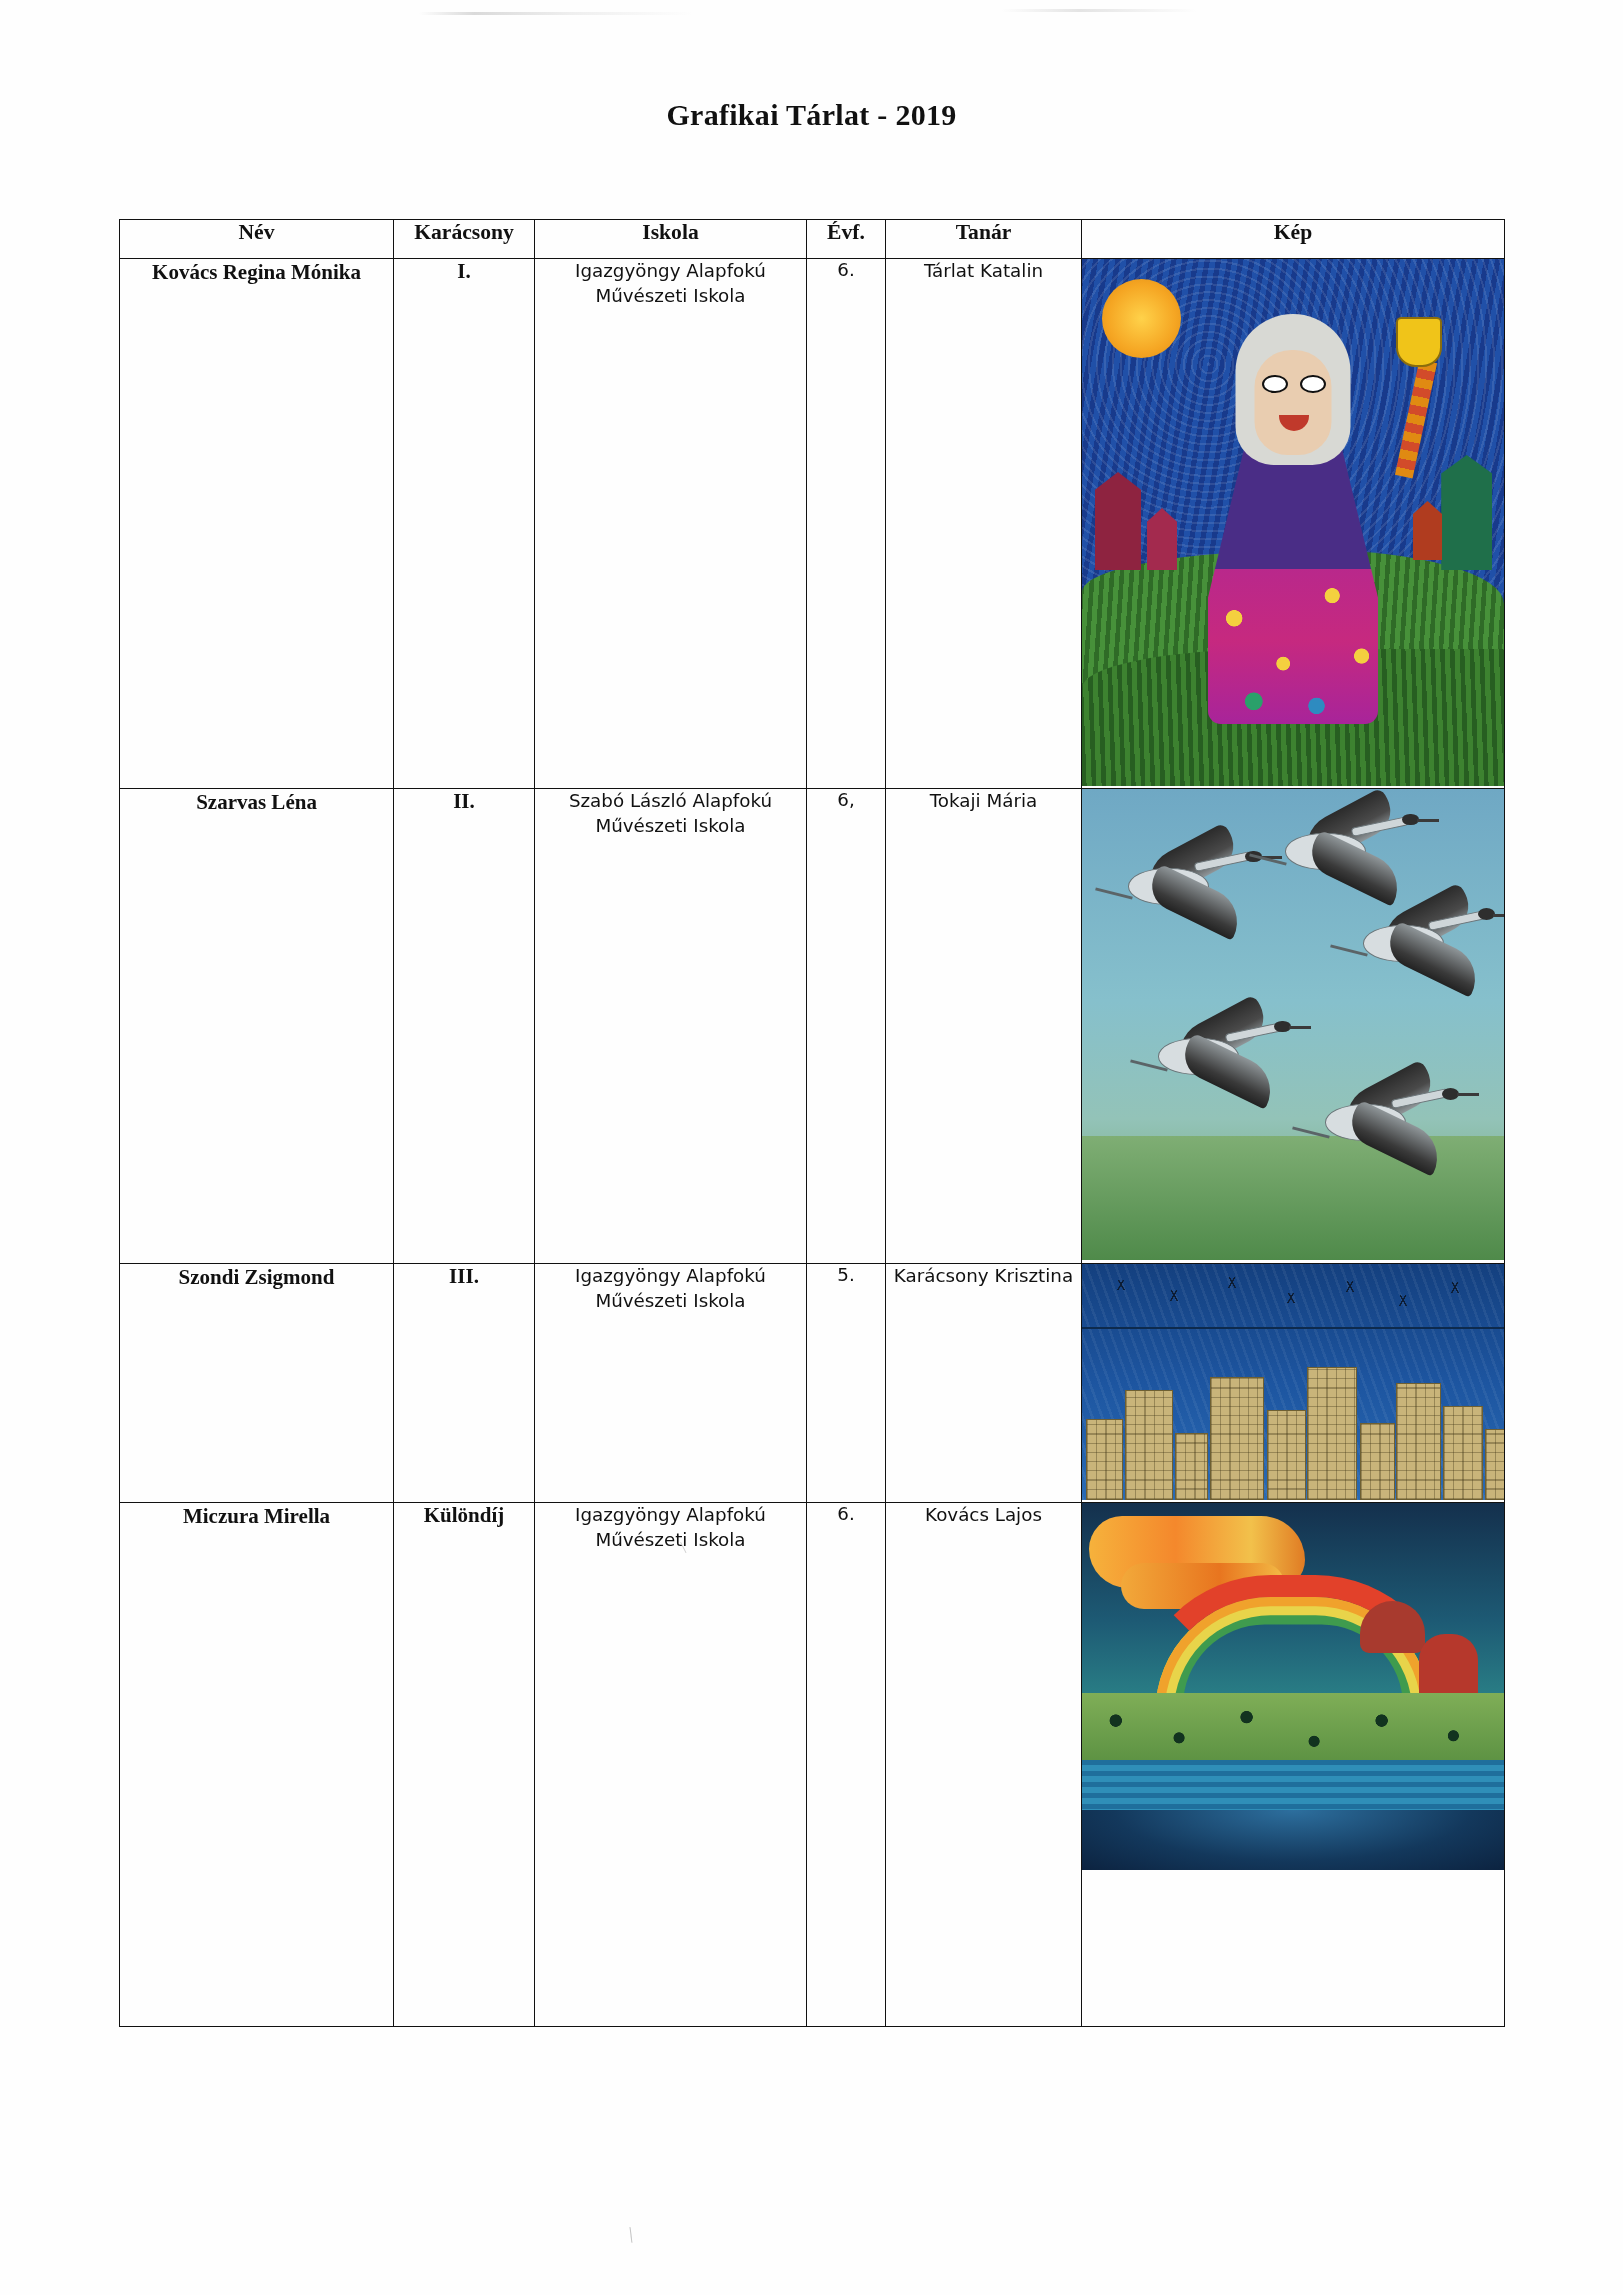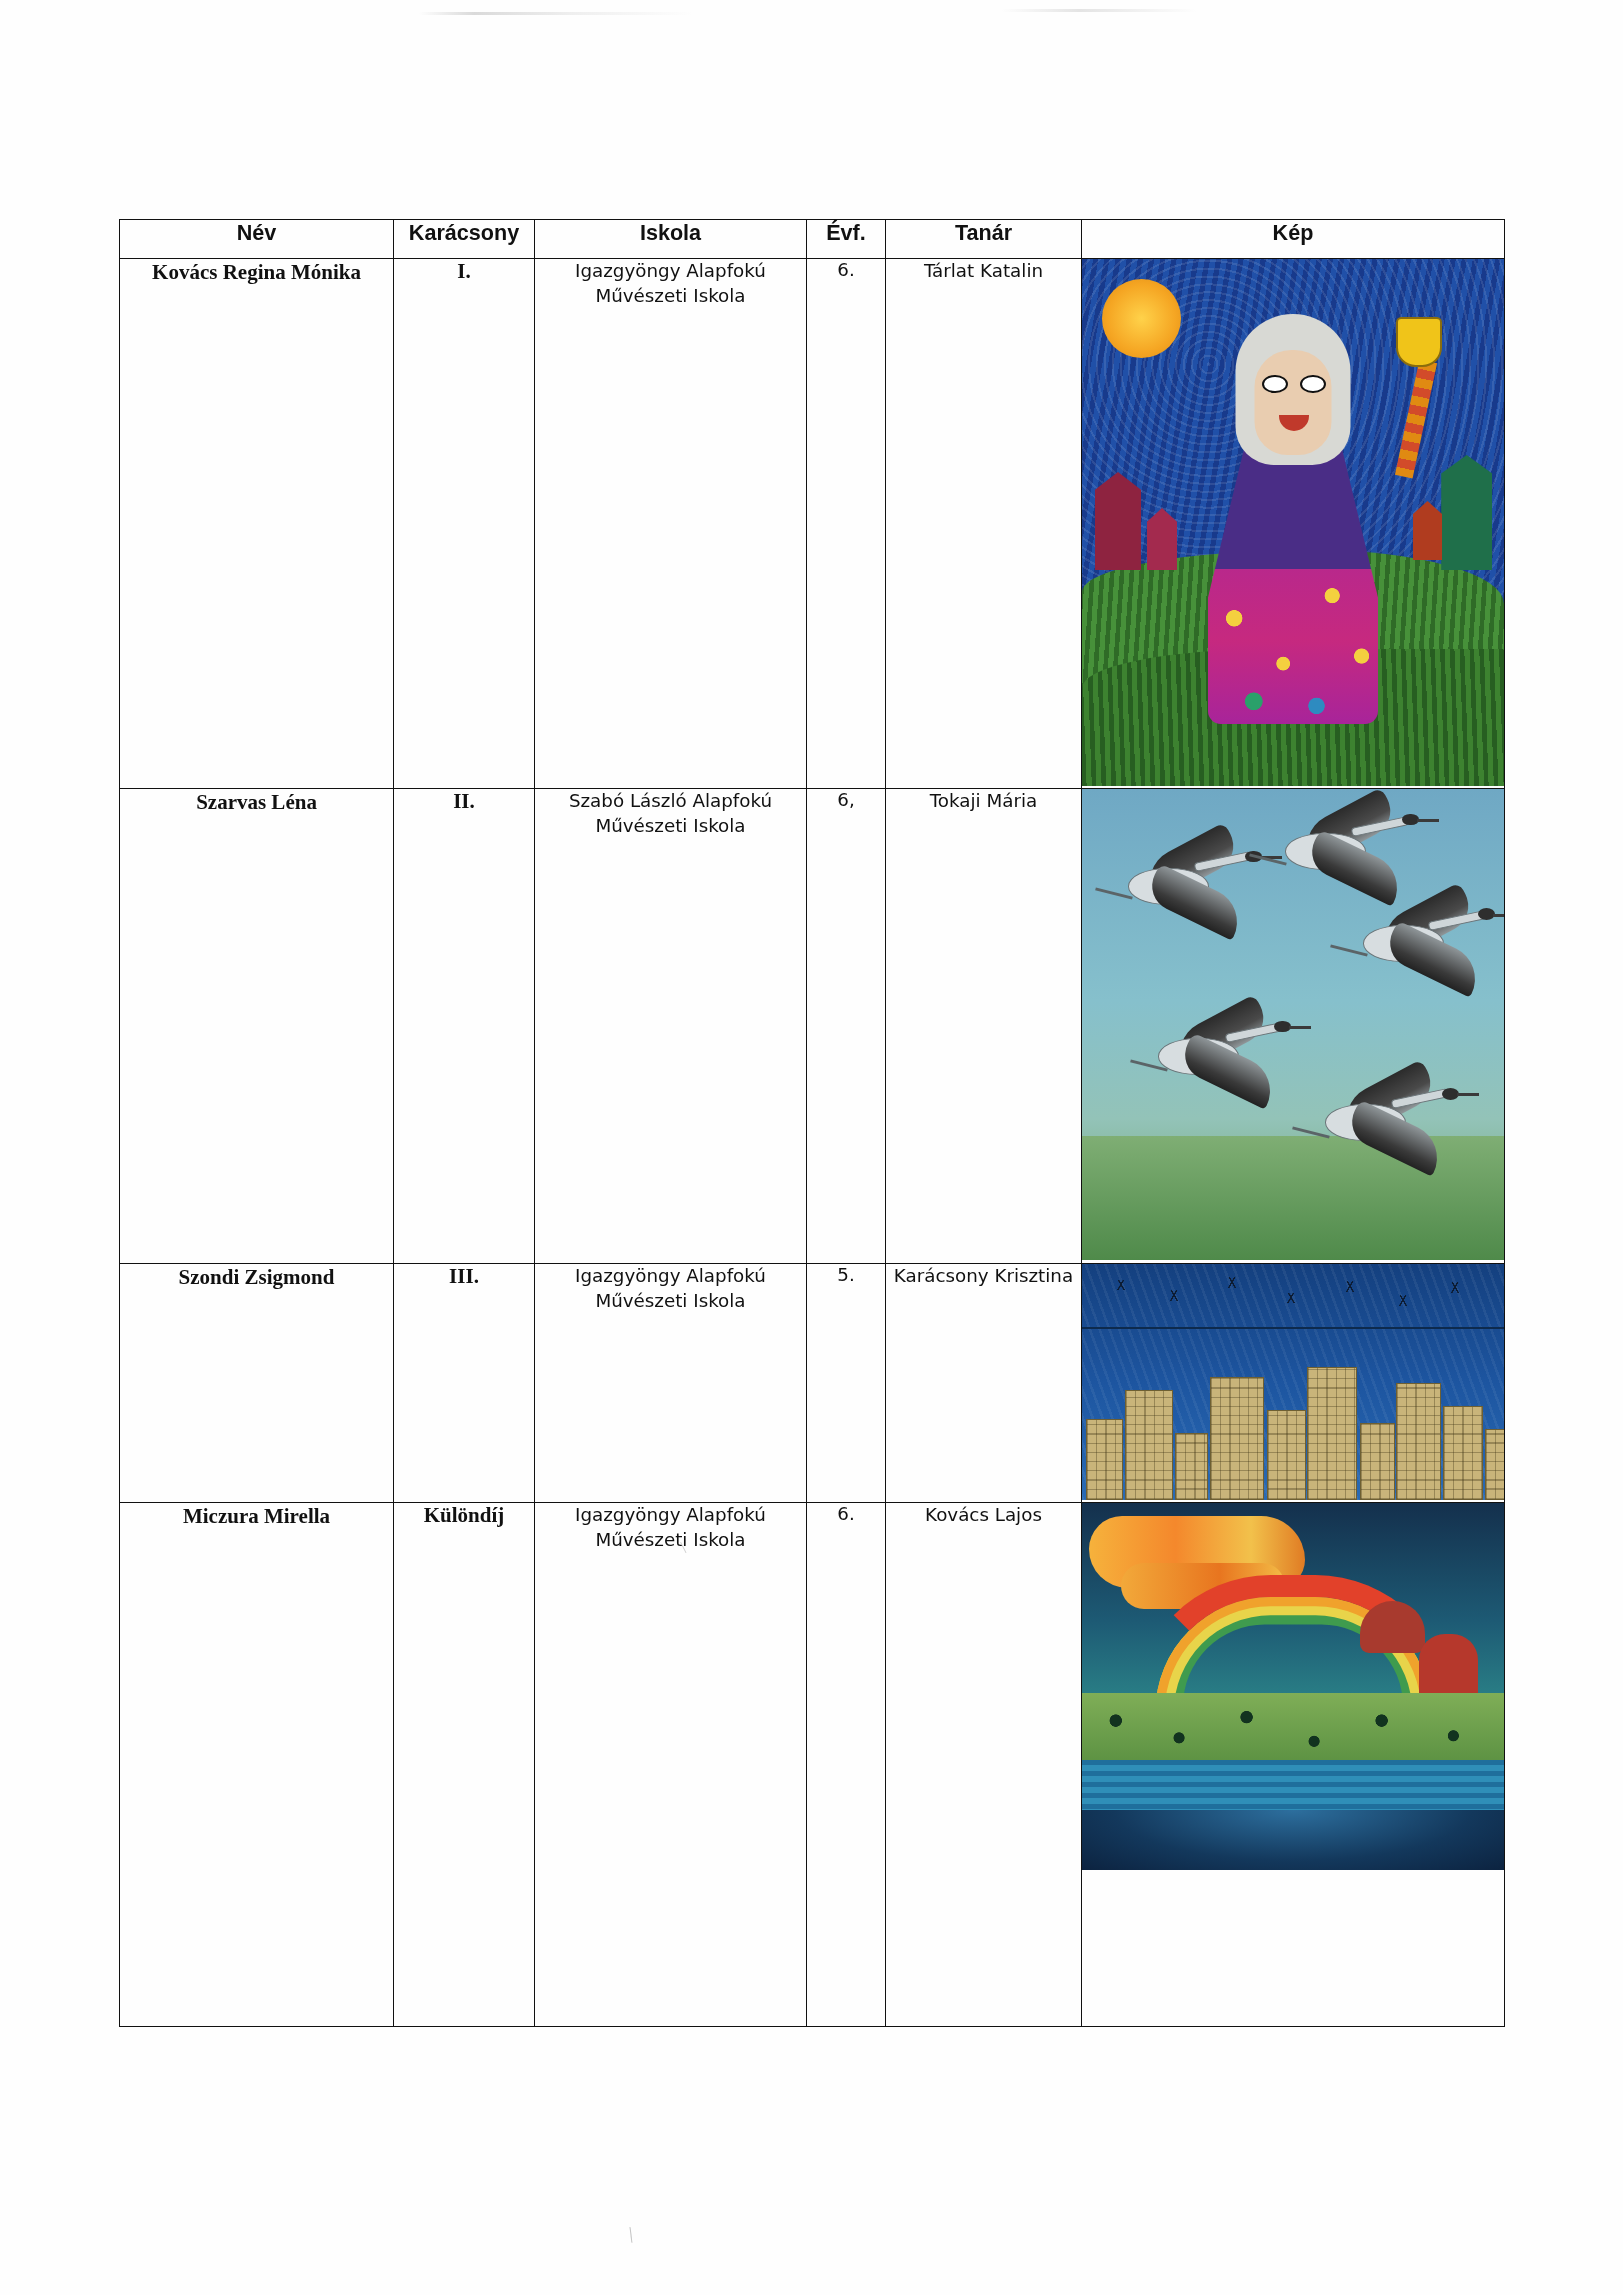--- a/index.html
+++ b/index.html
@@ -69,21 +69,21 @@
     border: 1.3px solid #111111;
     vertical-align: top;
     padding: 0;
   }
   thead th {
     height: 38px;
     font-size: 21.6px;
     font-weight: bold;
     text-align: center;
     vertical-align: middle;
-    font-family: Liberation Sans, sans-serif;
+    font-family: Liberation Serif, serif;
   }
   .c-nev    { width: 274px; }
   .c-hely   { width: 141px; }
   .c-iskola { width: 272px; }
   .c-evf    { width: 79px; }
   .c-tanar  { width: 196px; }
   .c-kep    { width: 423px; }
 
   td.nev {
     text-align: center;
@@ -364,20 +364,21 @@
   }
 </style>
 </head>
 <body>
 
 <div class="page">
 
   <div class="scan-smudge"></div>
   <div class="scan-smudge2"></div>
 
+  <div class="doc-title">Grafikai Tárlat - 2019</div>
 
   <table class="awards">
     <colgroup>
       <col class="c-nev">
         <col class="c-hely">
         <col class="c-iskola">
       <col class="c-evf">
         <col class="c-tanar">
         <col class="c-kep">
     </colgroup>

